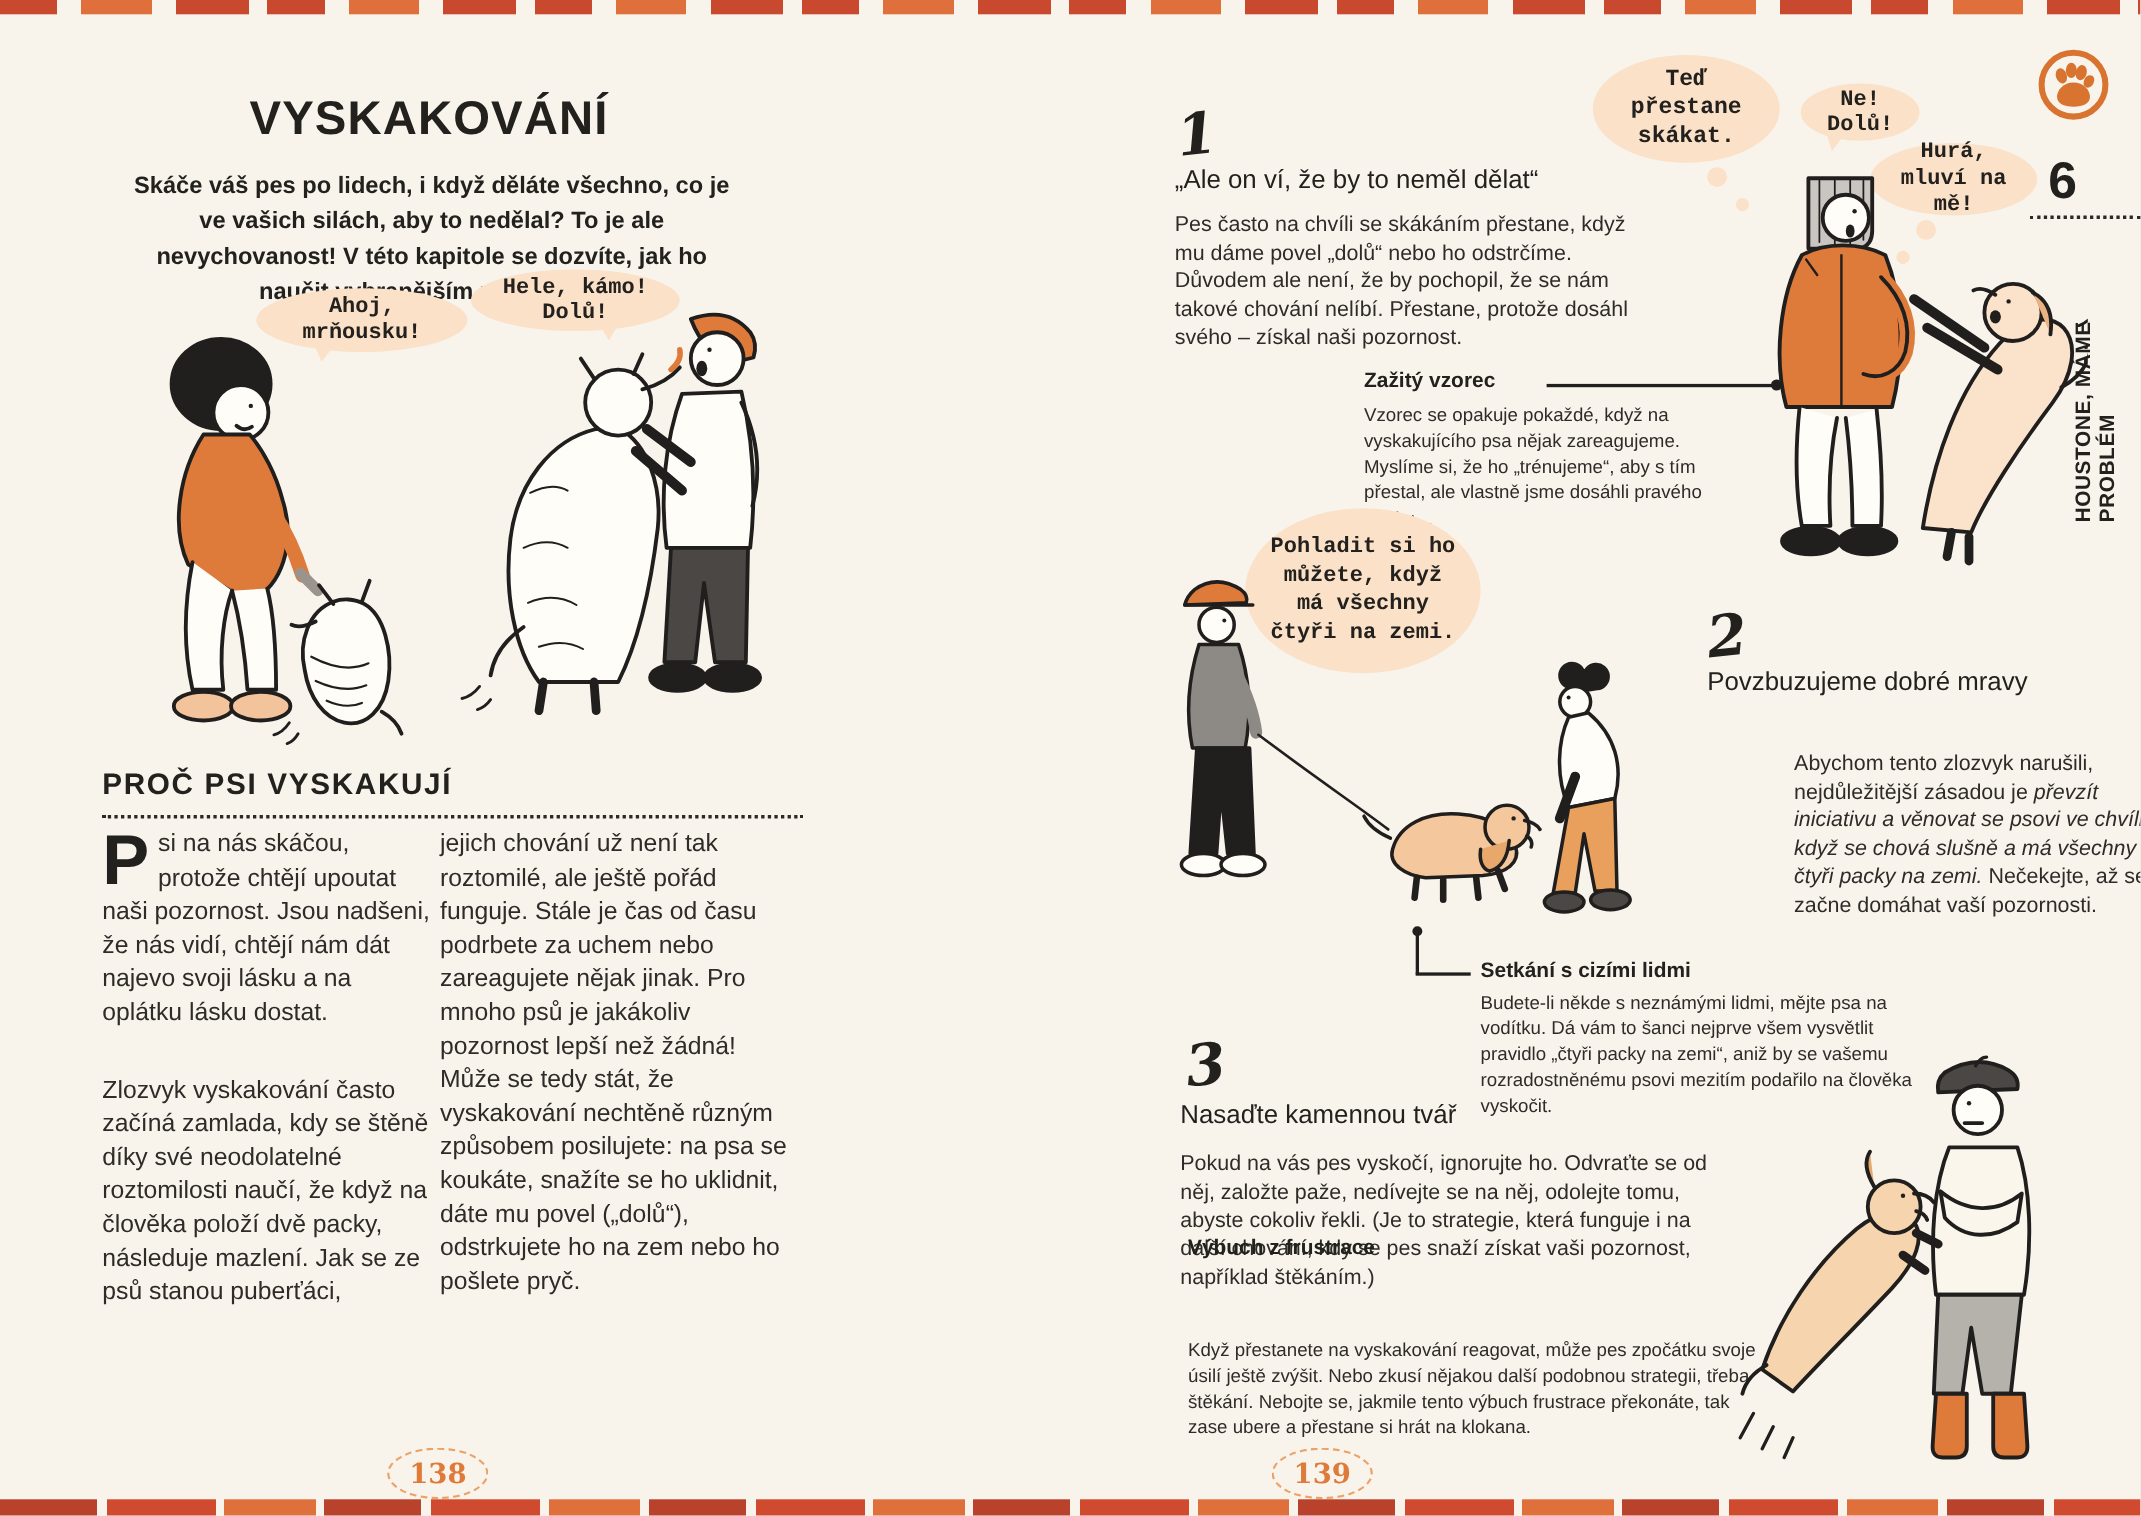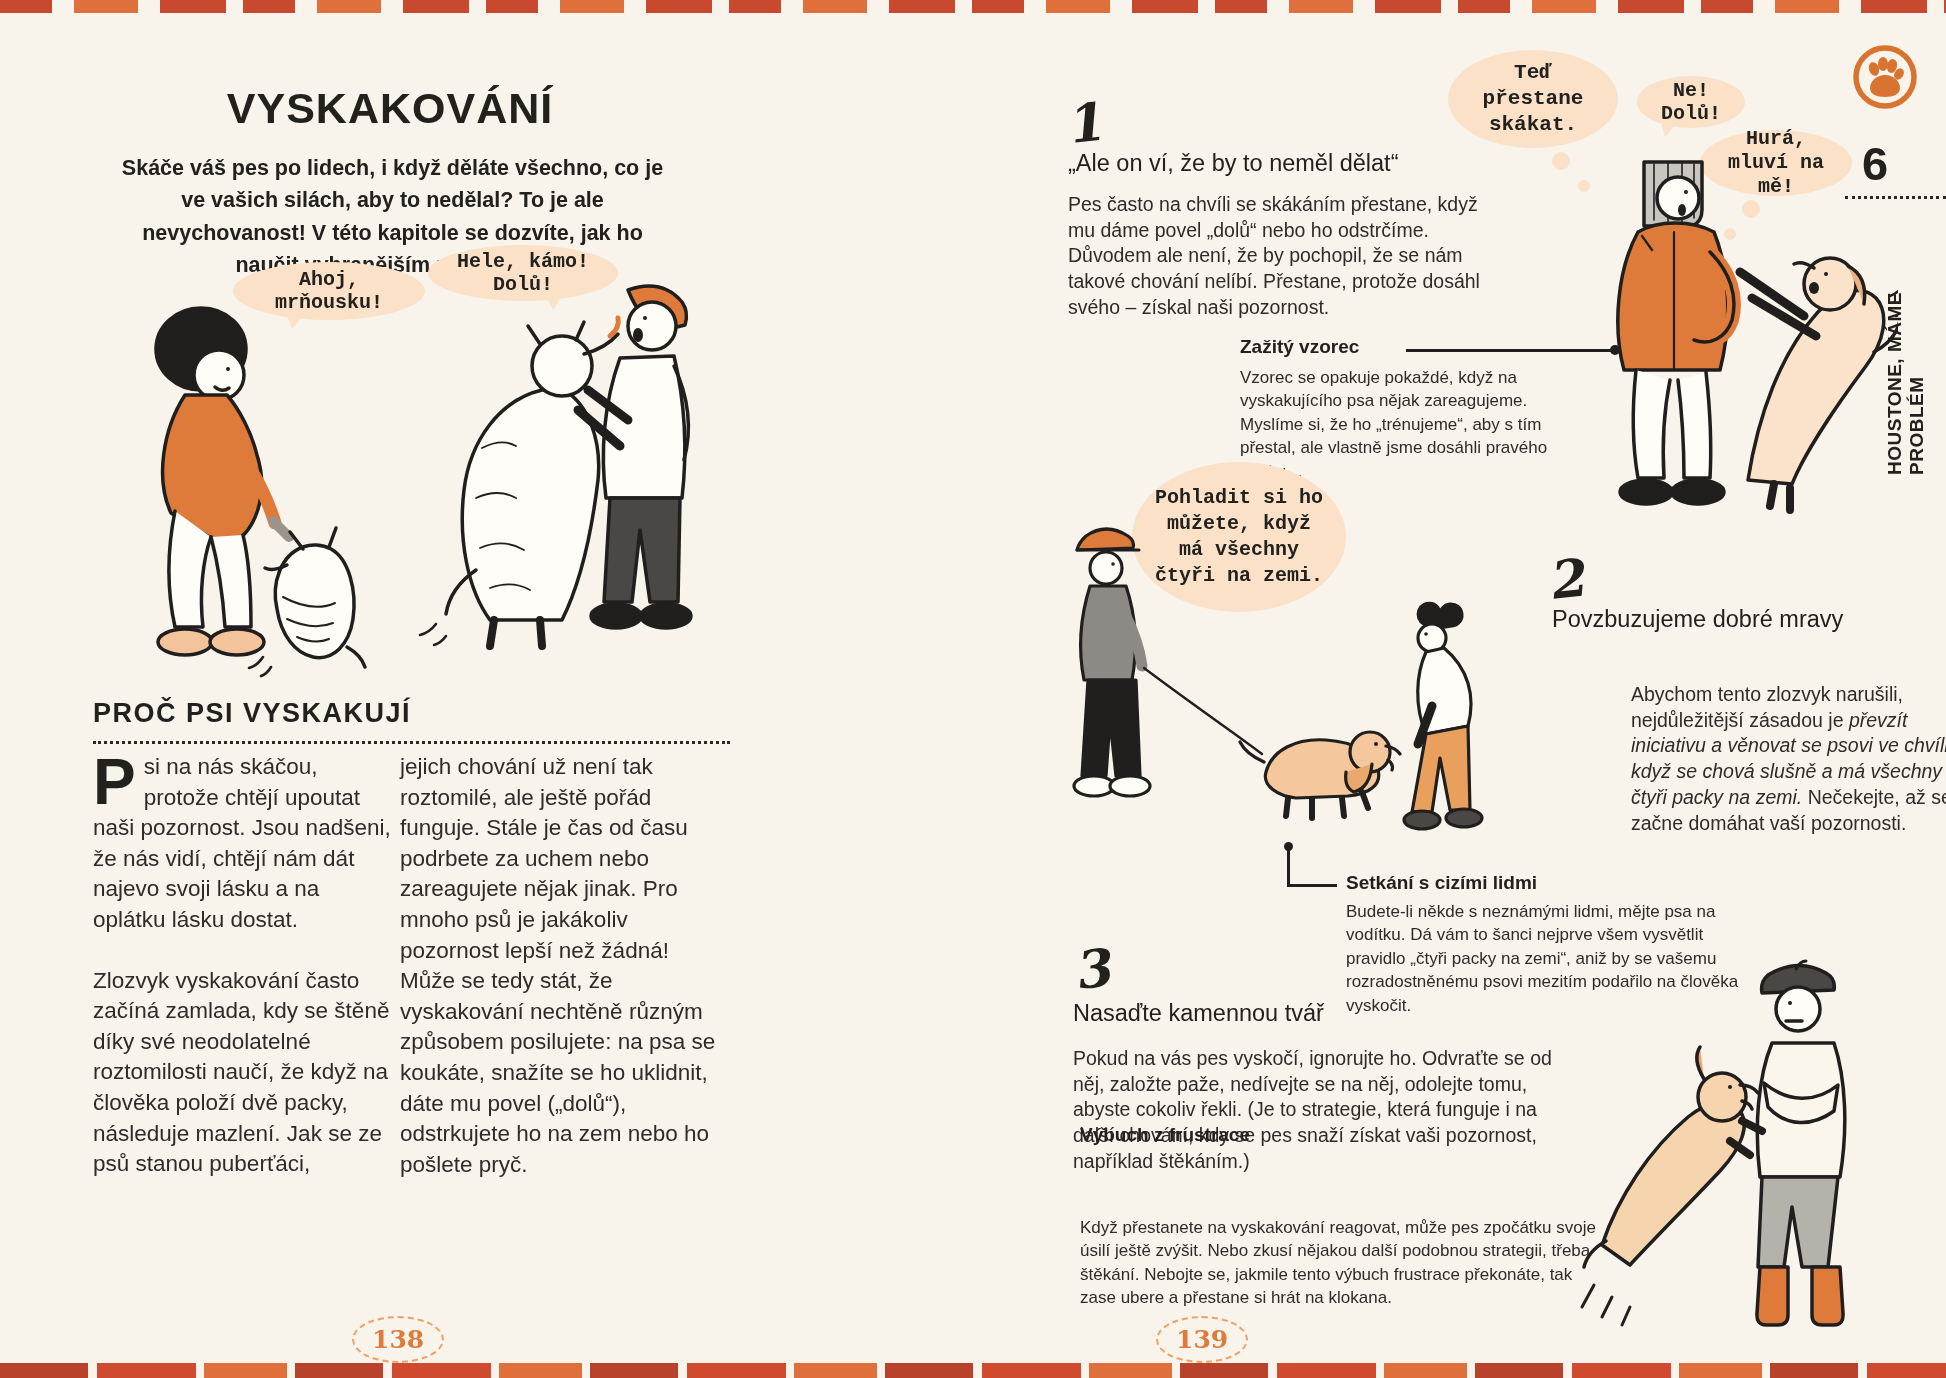--- a/index.html
+++ b/index.html
@@ -105,21 +105,21 @@
       </g>
     </svg>
   </div>
 
   <div class="abs sec-head" style="left:93px;top:698px;width:637px;">PROČ PSI VYSKAKUJÍ</div>
 
   <div class="abs bodycol" style="left:93px;top:752px;width:302px;">
     <p style="margin:0;">
       <span class="dropcap">P</span><span>si na nás skáčou, protože chtějí upoutat naši pozornost. Jsou nadšeni, že nás vidí, chtějí nám dát najevo svoji lásku a na oplátku lásku dostat.</span>
     </p>
-    <p style="margin:30px 0 0 0;">Zlozvyk vyskakování často začíná zamlada, kdy se štěně díky své neodolatelné roztomilosti naučí, že když na člověka položí dvě packy, následuje mazlení. Jak se ze psů stanou puberťáci,</p>
+    <p style="margin:40px 0 0 0;">Zlozvyk vyskakování často začíná zamlada, kdy se štěně díky své neodolatelné roztomilosti naučí, že když na člověka položí dvě packy, následuje mazlení. Jak se ze psů stanou puberťáci,</p>
   </div>
   <div class="abs bodycol" style="left:400px;top:752px;width:330px;">
     <p style="margin:0;">jejich chování už není tak roztomilé, ale ještě pořád funguje. Stále je čas od času podrbete za uchem nebo zareagujete nějak jinak. Pro mnoho psů je jakákoliv pozornost lepší než žádná! Může se tedy stát, že vyskakování nechtěně různým způsobem posilujete: na psa se koukáte, snažíte se ho uklidnit, dáte mu povel („dolů“), odstrkujete ho na zem nebo ho pošlete pryč.</p>
   </div>
 
   <div class="abs folio" style="left:352px;top:1316px;">138</div>
 
   <div class="abs stepnum" style="left:1070px;top:92px;">1</div>
   <div class="abs stephead" style="left:1068px;top:150px;width:440px;">„Ale on ví, že by to neměl dělat“</div>
   <div class="abs stepbody" style="left:1068px;top:192px;width:428px;">Pes často na chvíli se skákáním přestane, když mu dáme povel „dolů“ nebo ho odstrčíme. Důvodem ale není, že by pochopil, že se nám takové chování nelíbí. Přestane, protože dosáhl svého – získal naši pozornost.</div>

